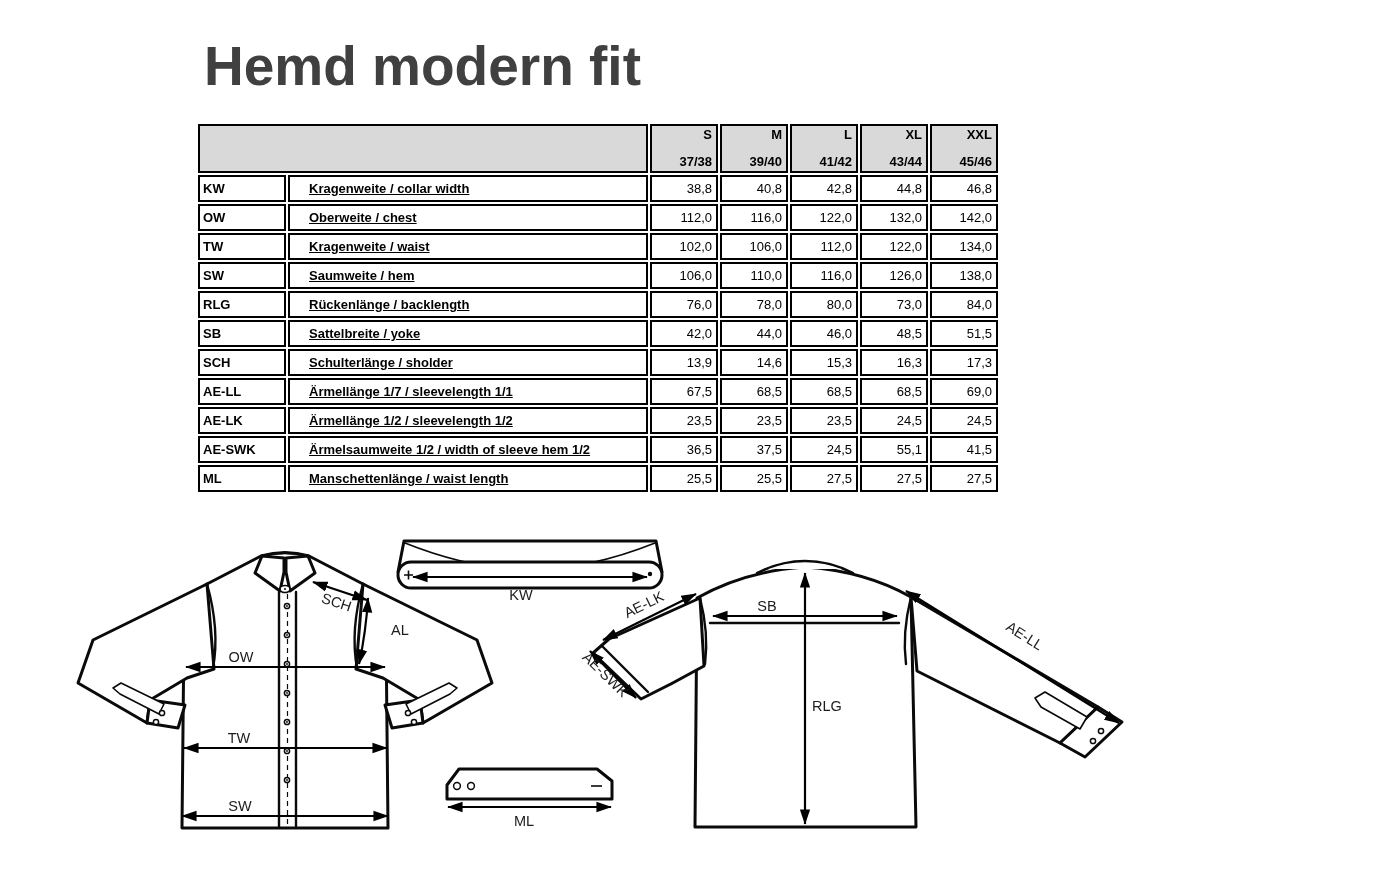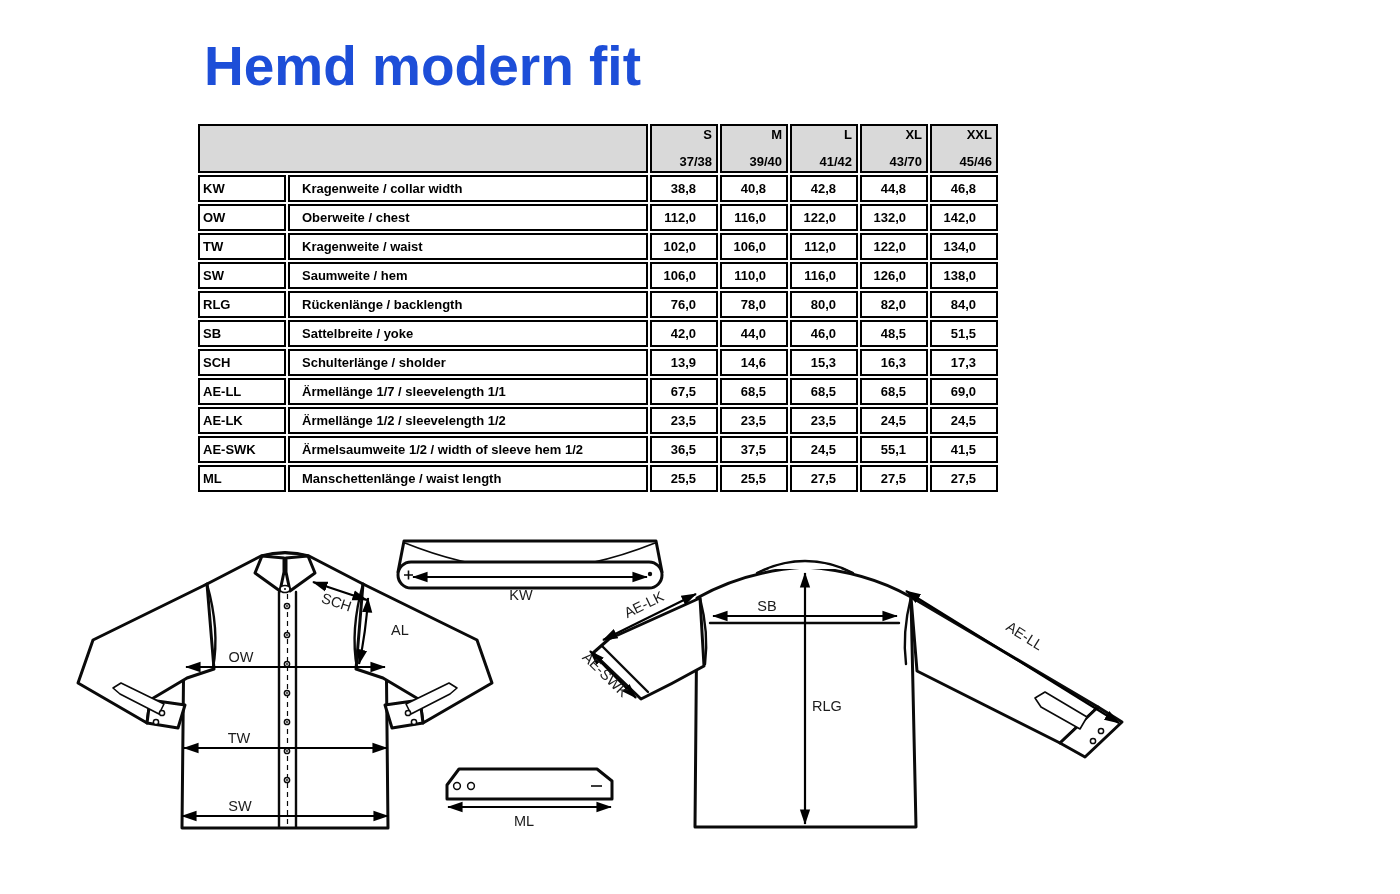--- a/index.html
+++ b/index.html
@@ -1,32 +1,32 @@
 <!DOCTYPE html>
 <html><head>
 <meta charset="utf-8">
 <style>
   html,body{margin:0;padding:0;background:#fff;}
   .page{position:relative;width:1400px;height:894px;background:#fff;overflow:hidden;
         font-family:"Liberation Sans",sans-serif;}
   .title{position:absolute;left:204px;top:34px;font-size:55px;font-weight:bold;
-         color:#1d4ed8;letter-spacing:0px;white-space:nowrap;}
+         color:#404040;letter-spacing:0px;white-space:nowrap;}
   table.size-table{position:absolute;left:196px;top:122px;border-collapse:separate;
          border-spacing:2px;table-layout:fixed;}
   .size-table th,.size-table td{border:2px solid #000;box-sizing:border-box;
          font-family:"Liberation Sans",sans-serif;font-size:13px;font-weight:bold;
          white-space:nowrap;overflow:hidden;vertical-align:middle;}
   .size-table th{background:#d9d9d9;height:48px;padding:1px 4px 2px 2px;vertical-align:top;}
   .size-table th.corner{padding:0;}
   .size-table th .hcell{display:flex;flex-direction:column;align-items:flex-end;
          justify-content:space-between;height:42px;}
   .size-table td{background:#fff;height:27px;}
   .size-table td.code{padding-left:3px;}
-  .size-table td.desc{padding-left:12px;}
-  .size-table td.val{text-align:right;padding-right:20px;font-weight:bold;}
+  .size-table td.desc{padding-left:19px;text-decoration:underline;}
+  .size-table td.val{text-align:right;padding-right:4px;font-weight:normal;}
   svg.diagram{position:absolute;left:0;top:530px;}
   .outline{stroke:#0a0a0a;stroke-width:3;fill:#fff;stroke-linejoin:round;stroke-linecap:round;}
   .line{stroke:#0a0a0a;stroke-width:2.4;fill:none;stroke-linecap:round;}
   .thin{stroke:#0a0a0a;stroke-width:1.6;fill:#fff;stroke-linejoin:round;}
   .dash{stroke:#0a0a0a;stroke-width:1.2;fill:none;stroke-dasharray:5 4;}
   .arrow{stroke:#000;stroke-width:2.2;fill:none;
          marker-start:url(#ah);marker-end:url(#ah);}
   .btn{stroke:#0a0a0a;stroke-width:1.5;fill:#fff;}
   .dot{fill:#0a0a0a;stroke:none;}
   .dlabel{font-family:"Liberation Sans",sans-serif;font-size:14.5px;fill:#1c1c1c;}
@@ -65,21 +65,21 @@
     </th>
           <th>
       <div class="hcell">
         <div class="size-label">L</div>
         <div class="size-range">41/42</div>
       </div>
     </th>
           <th>
       <div class="hcell">
         <div class="size-label">XL</div>
-        <div class="size-range">43/70</div>
+        <div class="size-range">43/44</div>
       </div>
     </th>
           <th>
       <div class="hcell">
         <div class="size-label">XXL</div>
         <div class="size-range">45/46</div>
       </div>
     </th>
         </tr>
     </thead>
@@ -119,21 +119,21 @@
       <td class="val">116,0</td>
       <td class="val">126,0</td>
       <td class="val">138,0</td>
     </tr>
         <tr>
       <td class="code">RLG</td>
       <td class="desc">Rückenlänge / backlength</td>
       <td class="val">76,0</td>
       <td class="val">78,0</td>
       <td class="val">80,0</td>
-      <td class="val">82,0</td>
+      <td class="val">73,0</td>
       <td class="val">84,0</td>
     </tr>
         <tr>
       <td class="code">SB</td>
       <td class="desc">Sattelbreite / yoke</td>
       <td class="val">42,0</td>
       <td class="val">44,0</td>
       <td class="val">46,0</td>
       <td class="val">48,5</td>
       <td class="val">51,5</td>

